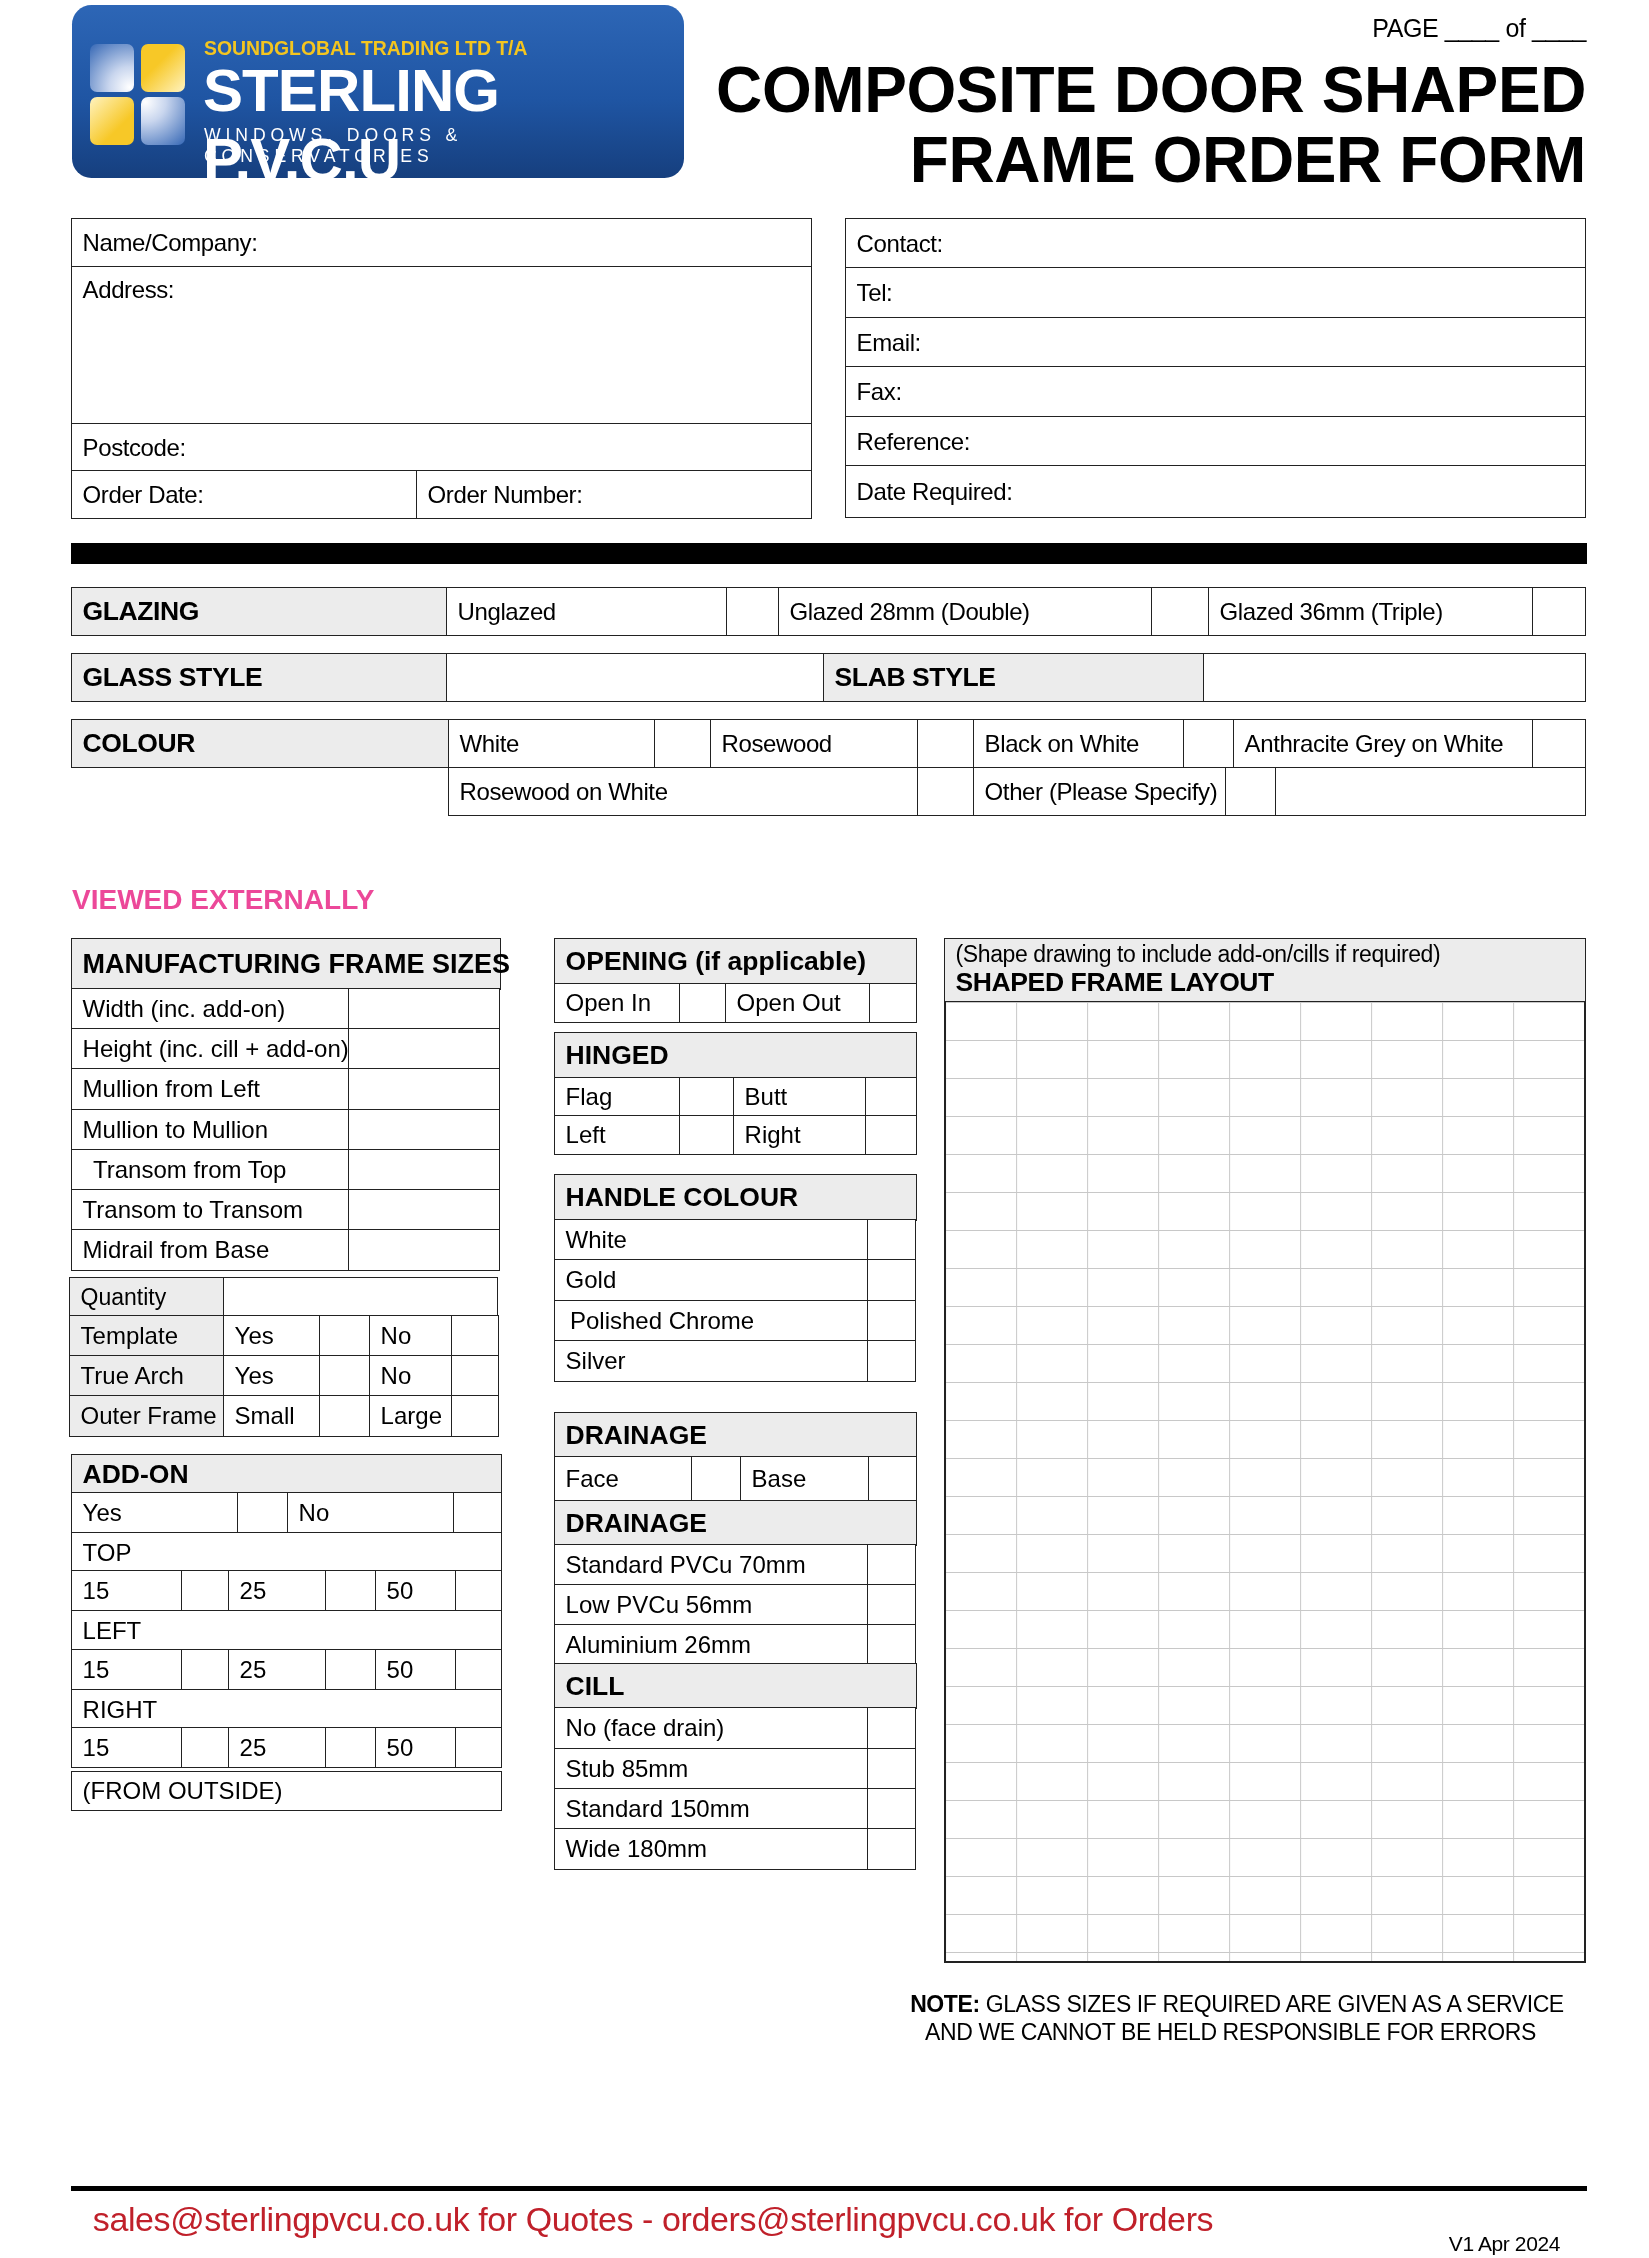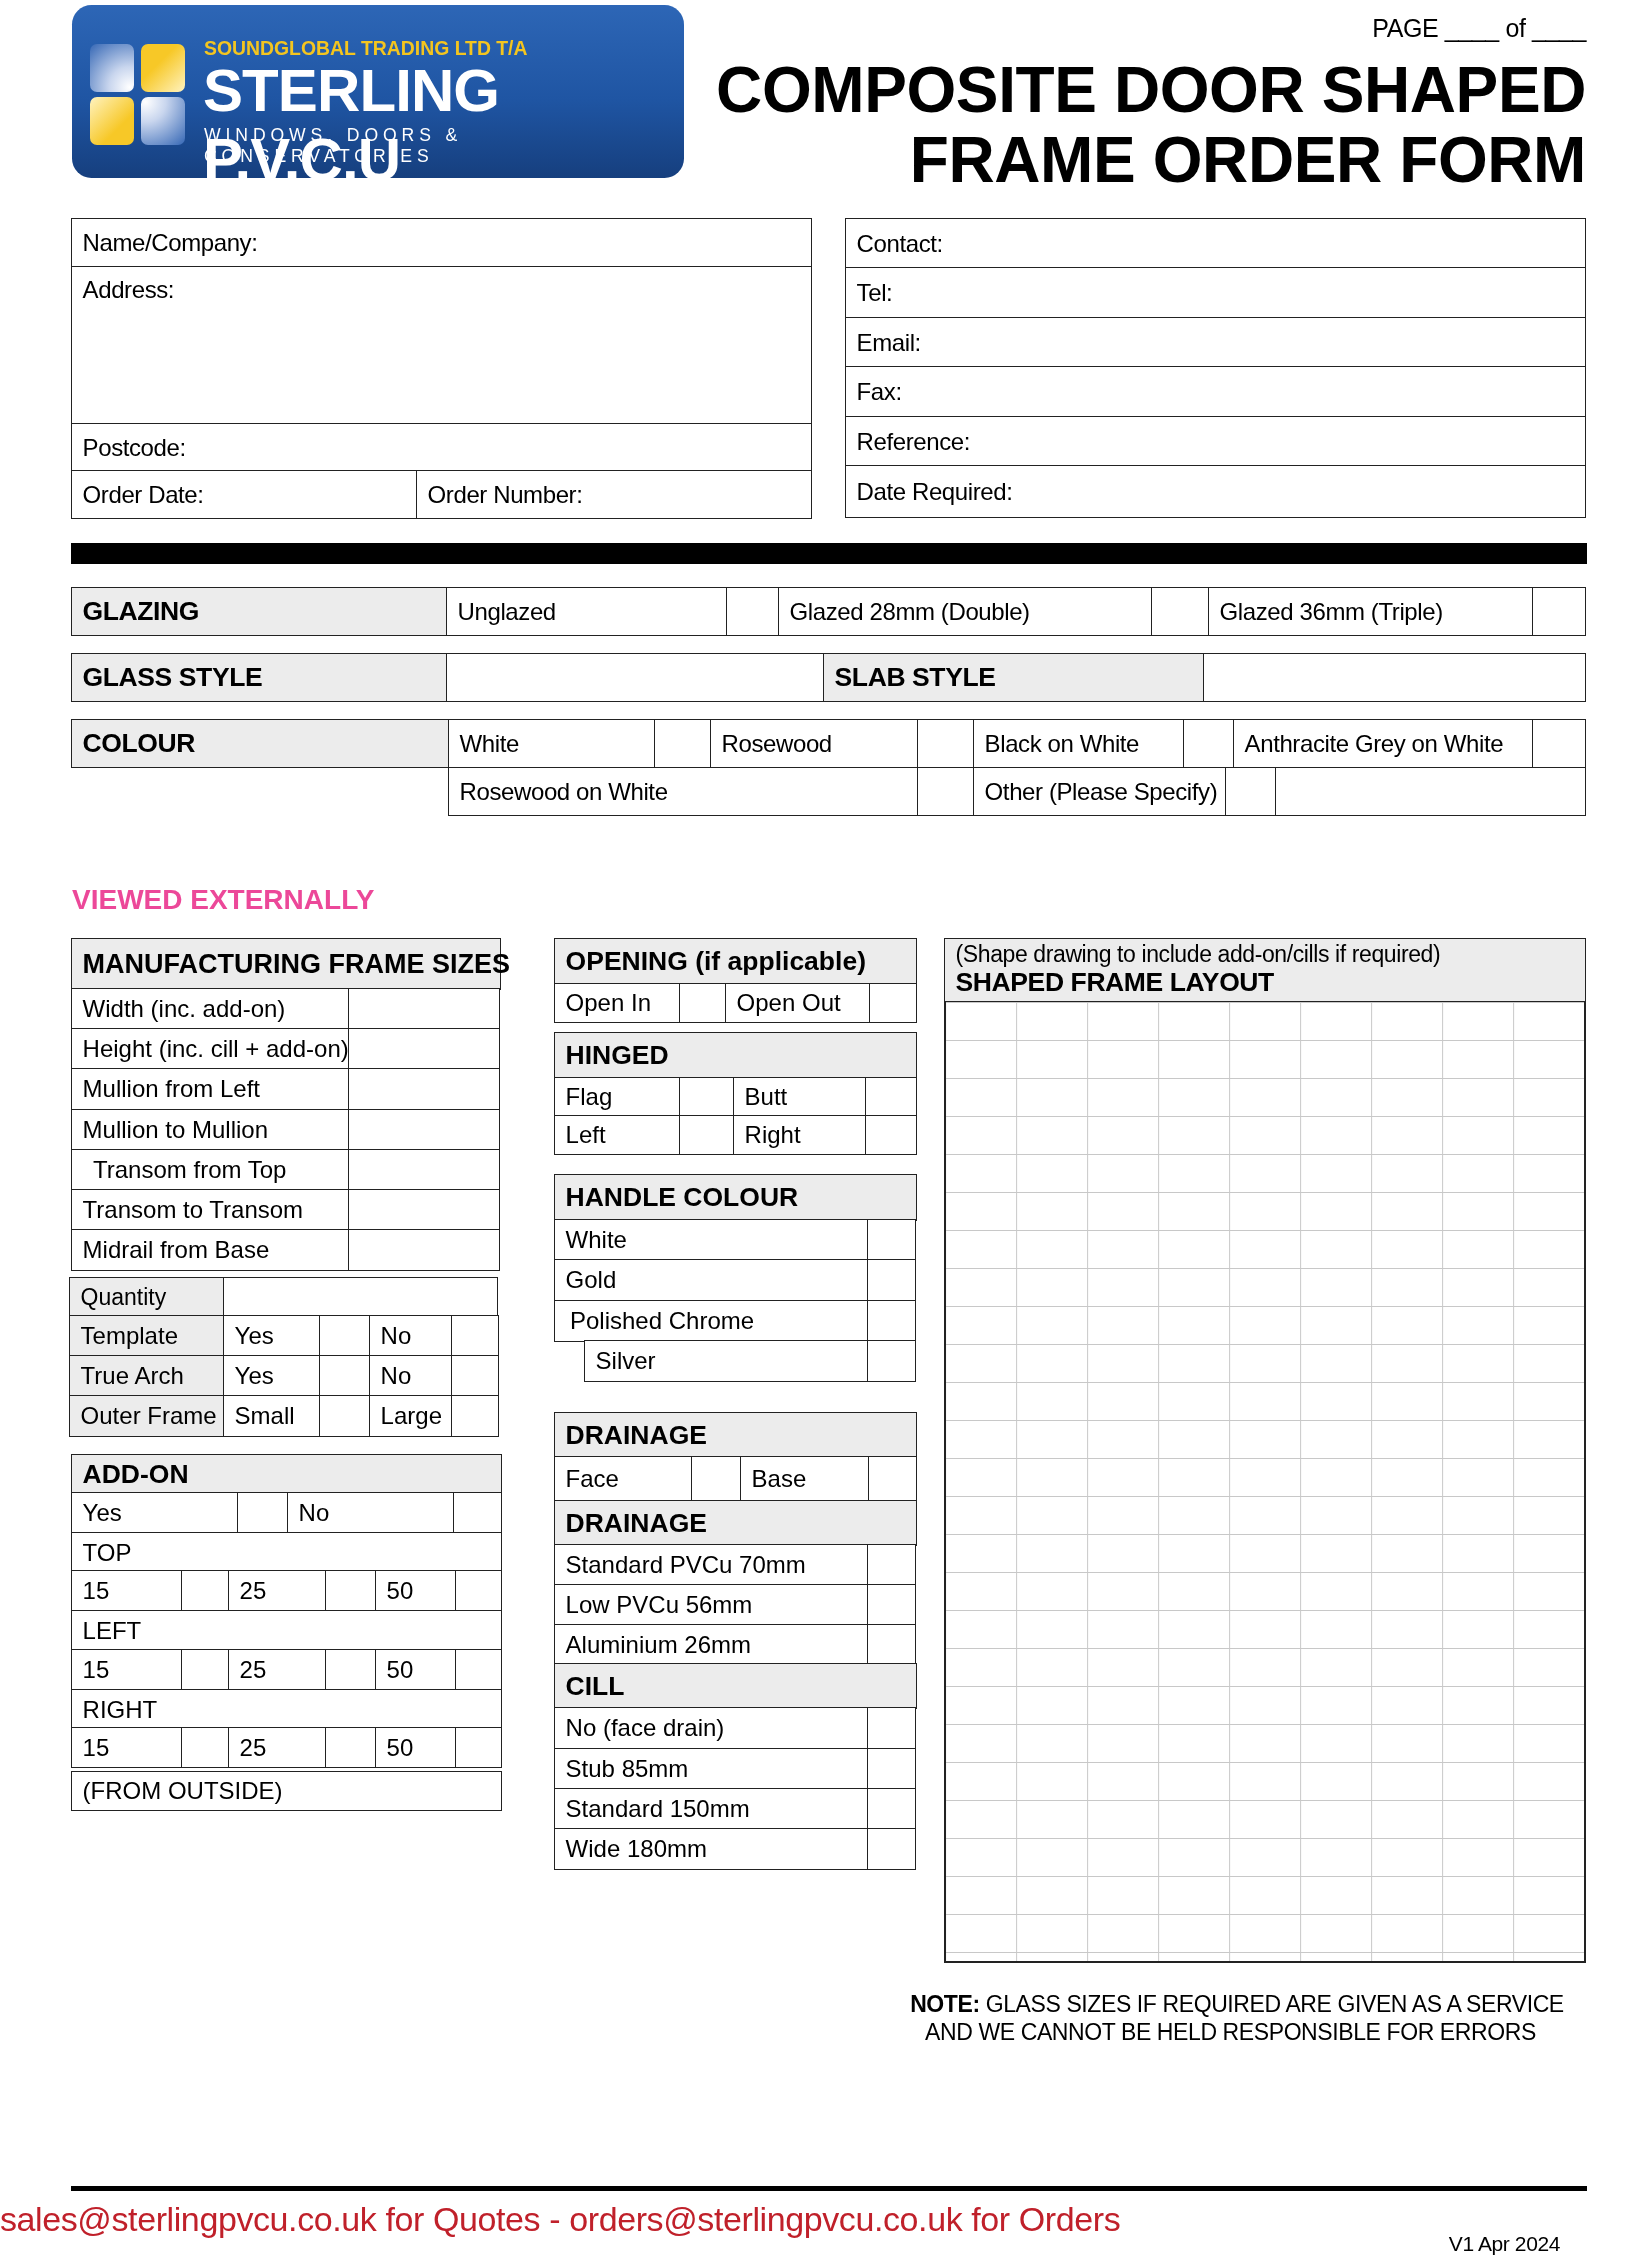--- a/index.html
+++ b/index.html
@@ -204,21 +204,21 @@
 <div class="cell check" style="left:865px;top:1115px;width:52px;height:40px;"></div>
 
 <div class="cell grey hdr" style="left:554px;top:1174px;width:363px;height:47px;">HANDLE COLOUR</div>
 <div id="handle-rows">
     <div class="cell" style="left:554px;top:1219px;width:315px;height:42px;">White</div>
     <div class="cell check" style="left:867px;top:1219px;width:49px;height:42px;"></div>
     <div class="cell" style="left:554px;top:1259px;width:315px;height:42px;">Gold</div>
     <div class="cell check" style="left:867px;top:1259px;width:49px;height:42px;"></div>
     <div class="cell" style="left:554px;top:1300px;width:315px;height:42px;padding-left:15px;">Polished Chrome</div>
     <div class="cell check" style="left:867px;top:1300px;width:49px;height:42px;"></div>
-    <div class="cell" style="left:554px;top:1340px;width:315px;height:42px;margin-left:30px;">Silver</div>
+    <div class="cell" style="left:554px;top:1340px;width:315px;height:42px;">Silver</div>
     <div class="cell check" style="left:867px;top:1340px;width:49px;height:42px;"></div>
   </div>
 
 <div class="cell grey hdr" style="left:554px;top:1412px;width:363px;height:46px;">DRAINAGE</div>
 <div class="cell" style="left:554px;top:1456px;width:139px;height:46px;">Face</div>
 <div class="cell check" style="left:691px;top:1456px;width:51px;height:46px;"></div>
 <div class="cell" style="left:740px;top:1456px;width:130px;height:46px;">Base</div>
 <div class="cell check" style="left:868px;top:1456px;width:49px;height:46px;"></div>
 
 <div class="cell grey hdr" style="left:554px;top:1500px;width:363px;height:46px;">DRAINAGE</div>
@@ -249,15 +249,15 @@
 </div>
 <div class="abs grid-area" style="left:944px;top:1001px;width:642px;height:962px;border:2.6px solid #222;border-top:1.8px solid #222;"></div>
 
 <div class="abs narrow" style="left:891px;top:1990px;width:679px;text-align:center;font-size:23px;line-height:28px;">
   <span style="font-weight:bold;margin-left:13px;">NOTE:</span>
   <span>GLASS SIZES IF REQUIRED ARE GIVEN AS A SERVICE</span><br>
   <span>AND WE CANNOT BE HELD RESPONSIBLE FOR ERRORS</span>
 </div>
 
 <div class="abs" style="left:71px;top:2186px;width:1516px;height:5.3px;background:#000;"></div>
-<div class="abs narrow" style="left:0;top:2200px;width:1306px;font-size:34px;color:#c0202a;">sales@sterlingpvcu.co.uk for Quotes - orders@sterlingpvcu.co.uk for Orders</div>
+<div class="abs narrow" style="left:0;top:2200px;width:1306px;text-align:center;font-size:34px;color:#c0202a;">sales@sterlingpvcu.co.uk for Quotes - orders@sterlingpvcu.co.uk for Orders</div>
 <div class="abs narrow" style="right:90px;top:2232px;font-size:21px;">V1 Apr 2024</div>
 
 
 </body></html>

